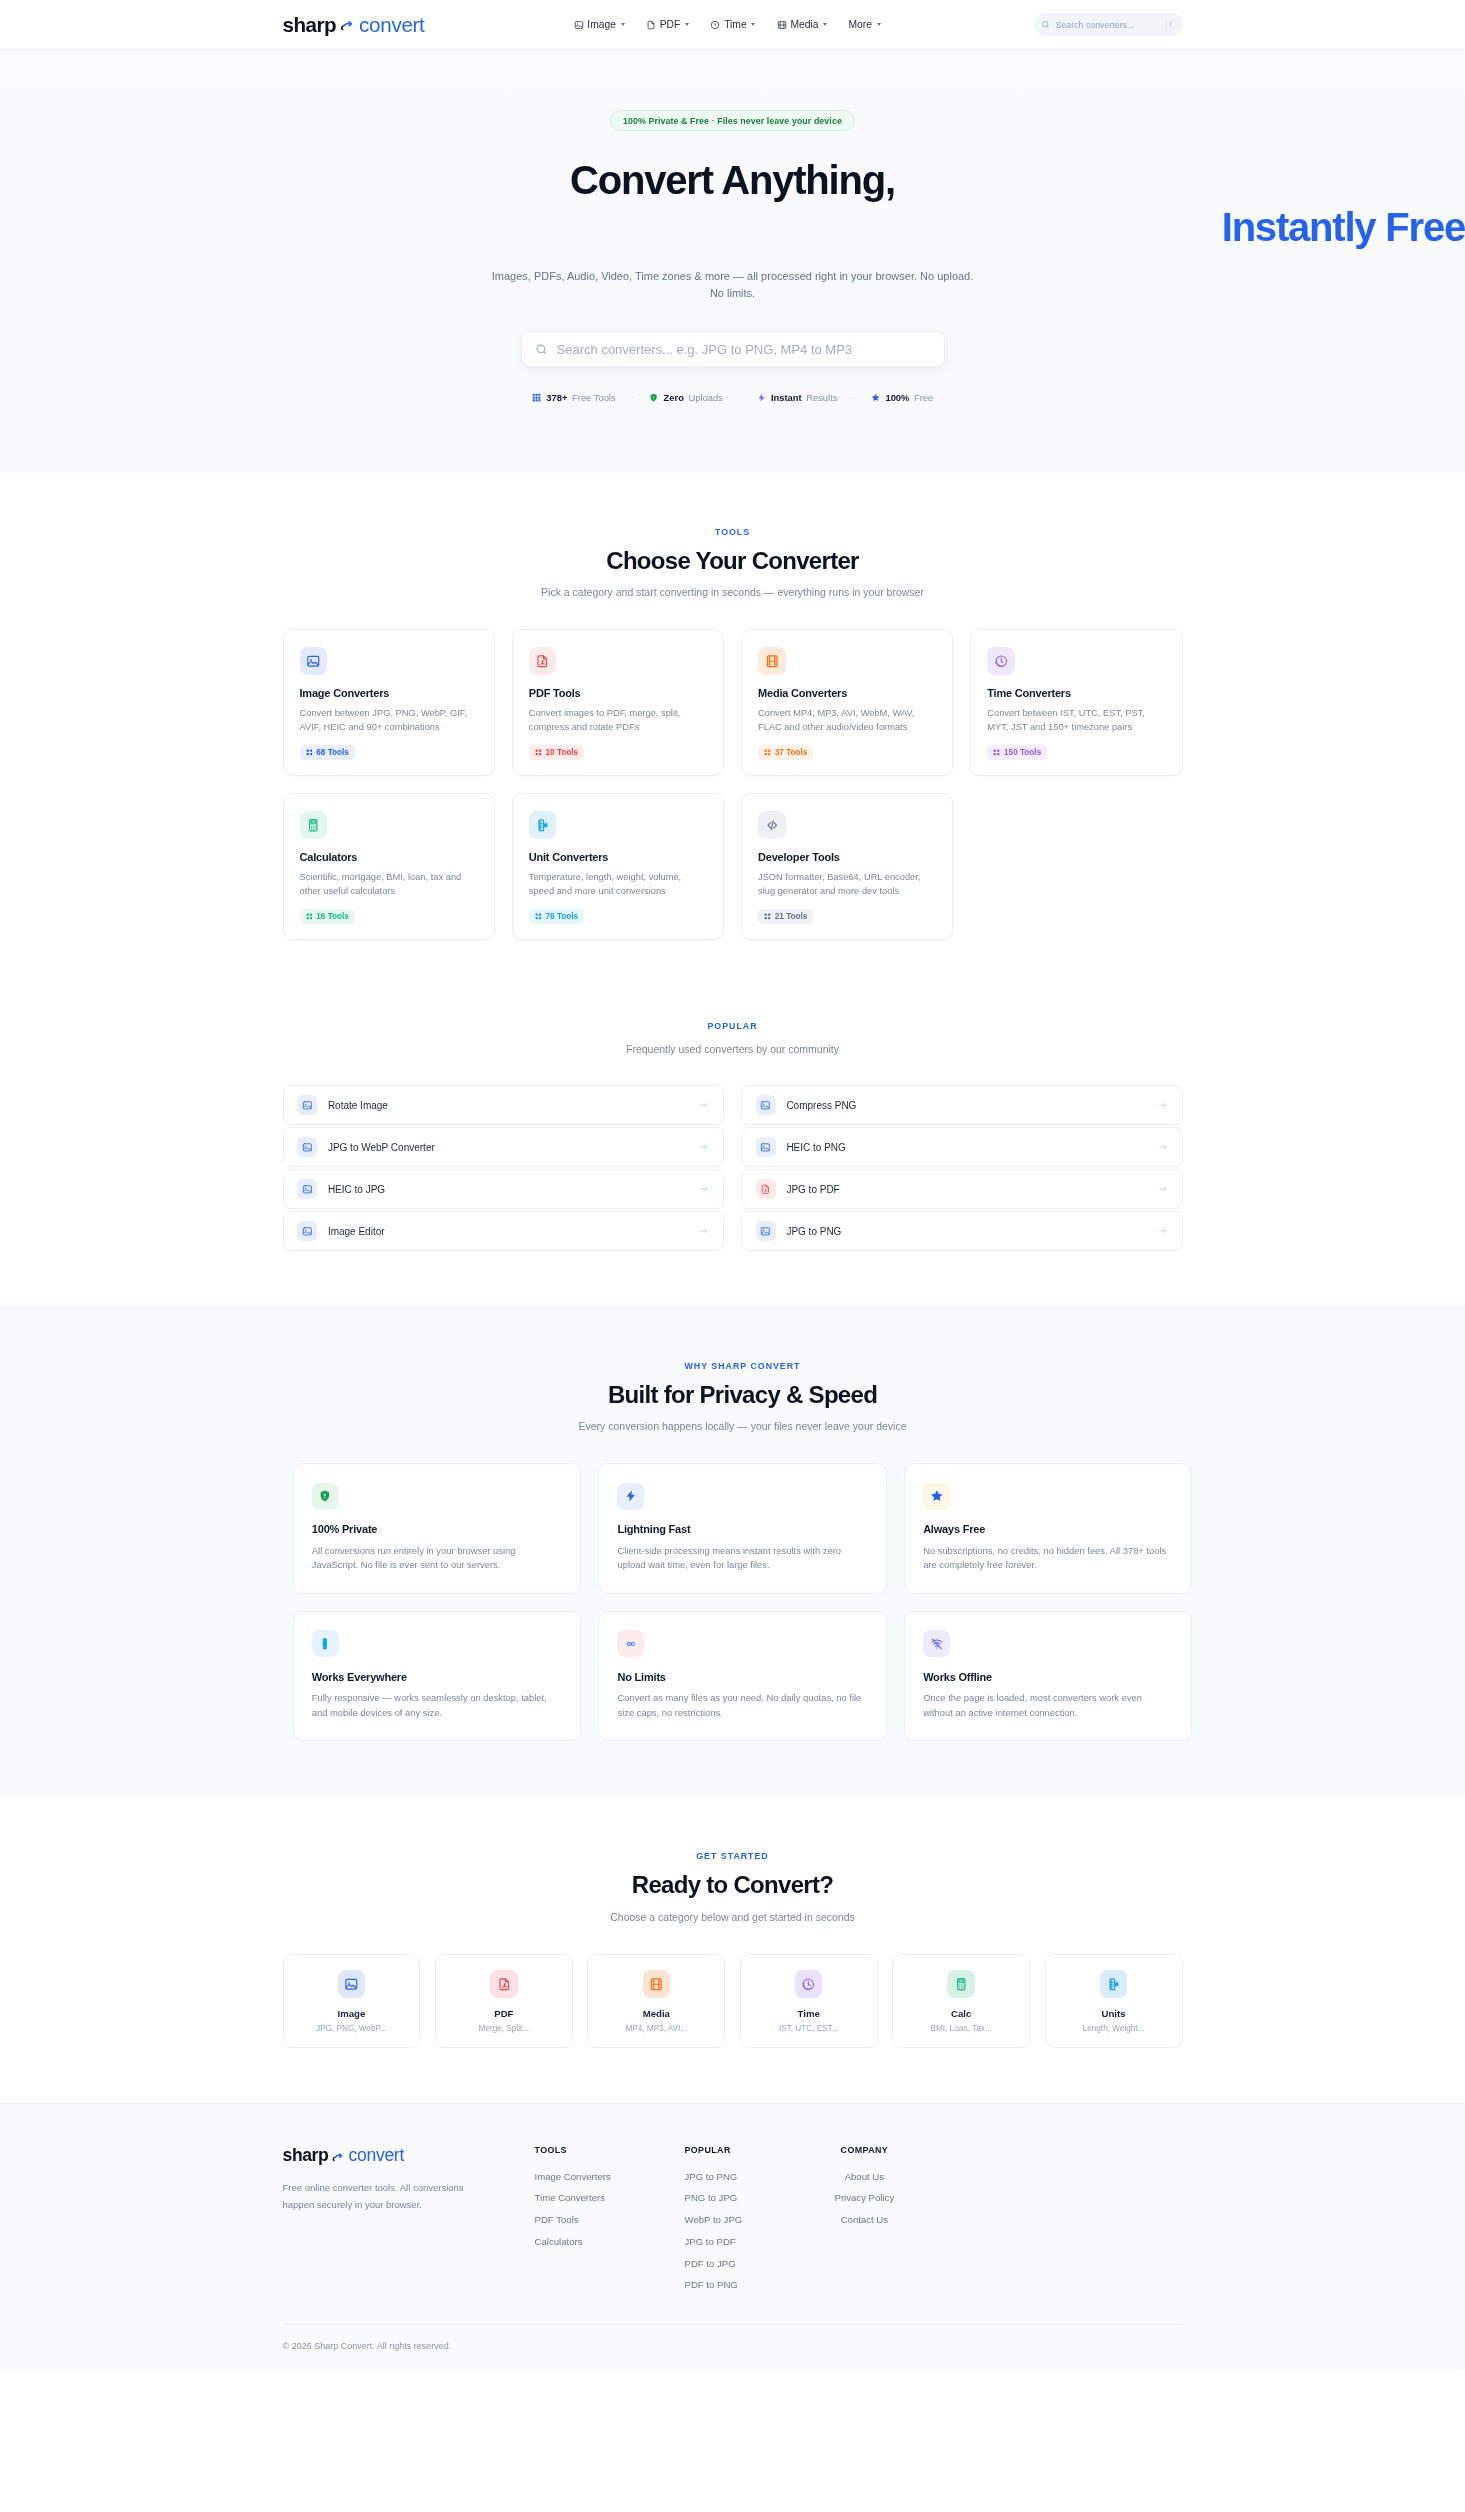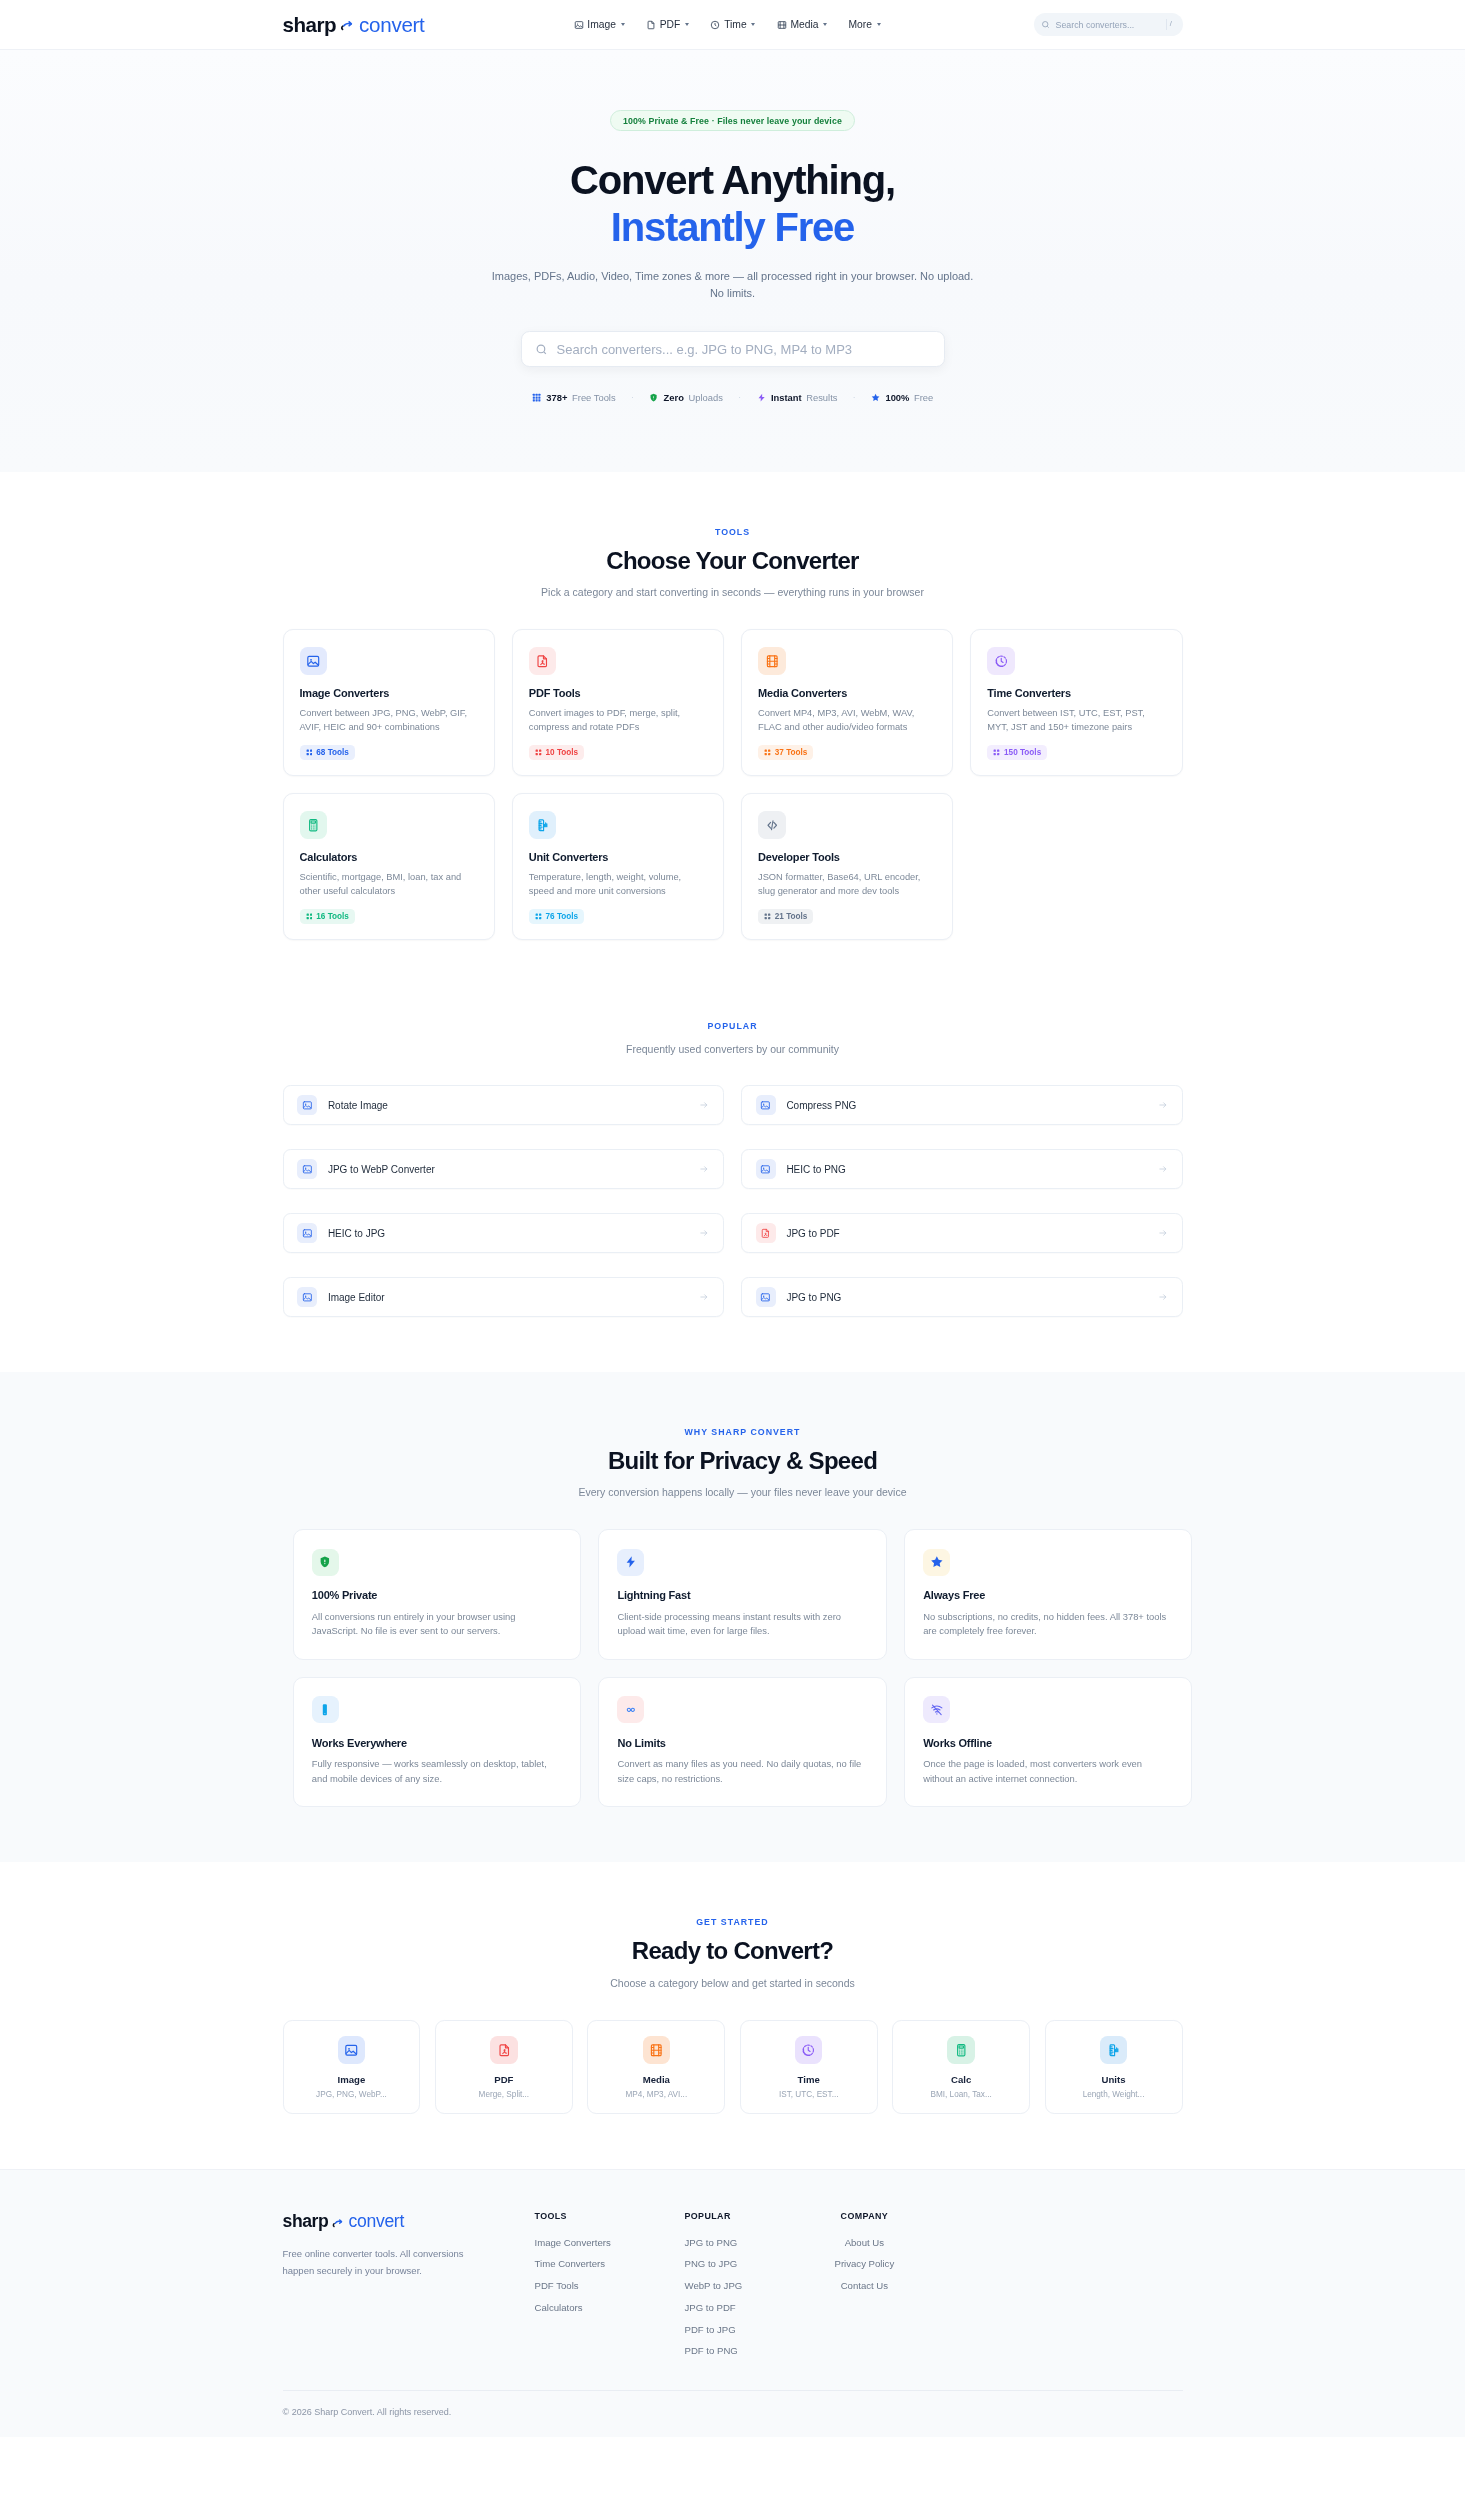--- a/index.html
+++ b/index.html
@@ -99,21 +99,21 @@
     letter-spacing: 0.1px;
   }
   .hero h1 {
     margin-top: 26px;
     font-size: 40px;
     line-height: 1.16;
     letter-spacing: -1.2px;
     font-weight: 700;
     color: #0b1221;
   }
-  .hero h1 .accent { color: #2563eb; display:block; }
+  .hero h1 .accent { color: #2563eb; display:block;text-align:right; }
   .hero-sub {
     margin: 18.3px auto 0;
     width: 488px;
     font-size: 11px;
     line-height: 1.55;
     color: #64748b;
   }
   .hero-search {
     margin: 29px auto 0;
     width: 424px;
@@ -211,21 +211,21 @@
     padding: 3.1px 6.1px;
     text-align: right;
   }
   .chip-grid-ico { display:inline-flex; }
 
   
   .tools-grid {
     margin-top: 30.5px;
     display: grid;
     grid-template-columns: repeat(2, 1fr);
-    gap: 24px 17px;
+    gap: 2px 17px;
   }
   .tool-row {
     background: #ffffff;
     border: 0.8px solid #eaeff5;
     border-radius: 7.6px;
     height: 40px;
     display: flex;
     align-items: center;
     padding: 0 13.7px;
     gap: 10.7px;

